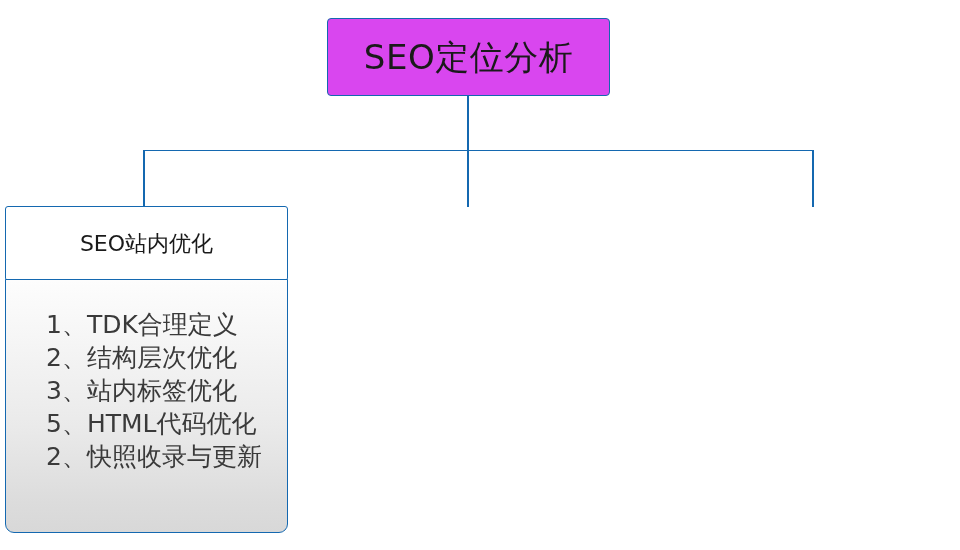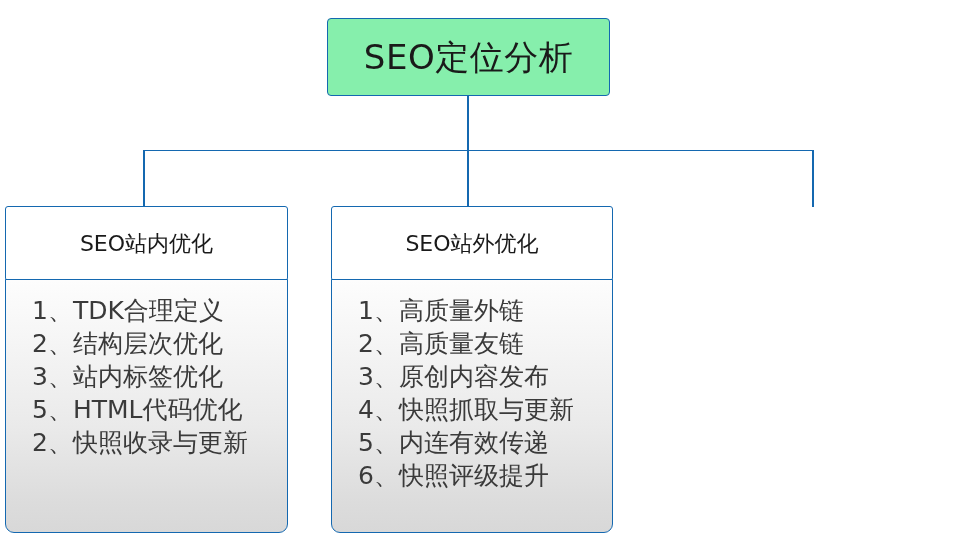--- a/index.html
+++ b/index.html
@@ -20,21 +20,21 @@
   }
 
   
   .root-box {
     position: absolute;
     left: 327px;
     top: 18px;
     width: 283px;
     height: 78px;
     box-sizing: border-box;
-    background: #86efac;
+    background: #d946ef;
     border: 1.6px solid #1468b0;
     border-radius: 4px;
     display: flex;
     align-items: center;
     justify-content: center;
   }
   .root-title {
     font-size: 34px;
     color: #1a1a1a;
     letter-spacing: 0.5px;
@@ -113,21 +113,21 @@
     border: 1.6px solid #1468b0;
     border-radius: 0 0 9px 9px;
     background: linear-gradient(to bottom, #fdfdfd 0%, #f6f6f6 22%, #eaeaea 58%, #dcdcdc 88%, #d8d8d8 100%);
     padding: 14px 0 10px 0;
     display: flex;
     flex-direction: column;
     justify-content: flex-start;
   }
   .col-list {
     list-style: none;
-    margin: 0;
+    margin: 14px;
     padding: 0 0 0 26px;
   }
   .col-list li {
     font-size: 25px;
     line-height: 33px;
     color: #3a3a3a;
     white-space: nowrap;
   }
 </style>
 </head>
@@ -153,30 +153,15 @@
       <ul class="col-list">
         <li>1、TDK合理定义</li>
         <li>2、结构层次优化</li>
         <li>3、站内标签优化</li>
         <li>5、HTML代码优化</li>
         <li>2、快照收录与更新</li>
       </ul>
     </div>
   </div>
 
-  <div class="column col-2">
-    <div class="col-header">
-      <span class="col-header-title">SEO站外优化</span>
-    </div>
-    <div class="col-body">
-      <ul class="col-list">
-        <li>1、高质量外链</li>
-        <li>2、高质量友链</li>
-        <li>3、原创内容发布</li>
-        <li>4、快照抓取与更新</li>
-        <li>5、内连有效传递</li>
-        <li>6、快照评级提升</li>
-      </ul>
-    </div>
-  </div>
 
 
 </div>
 
 </body></html>

